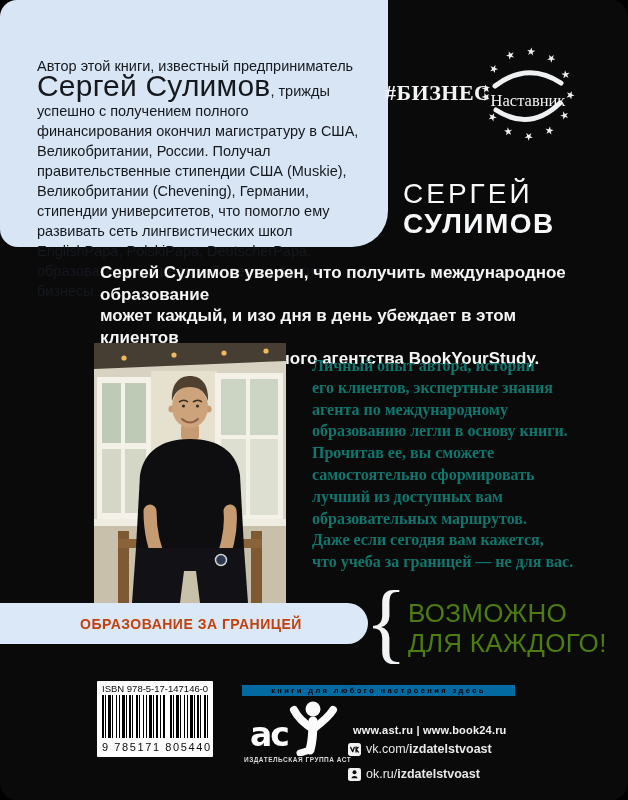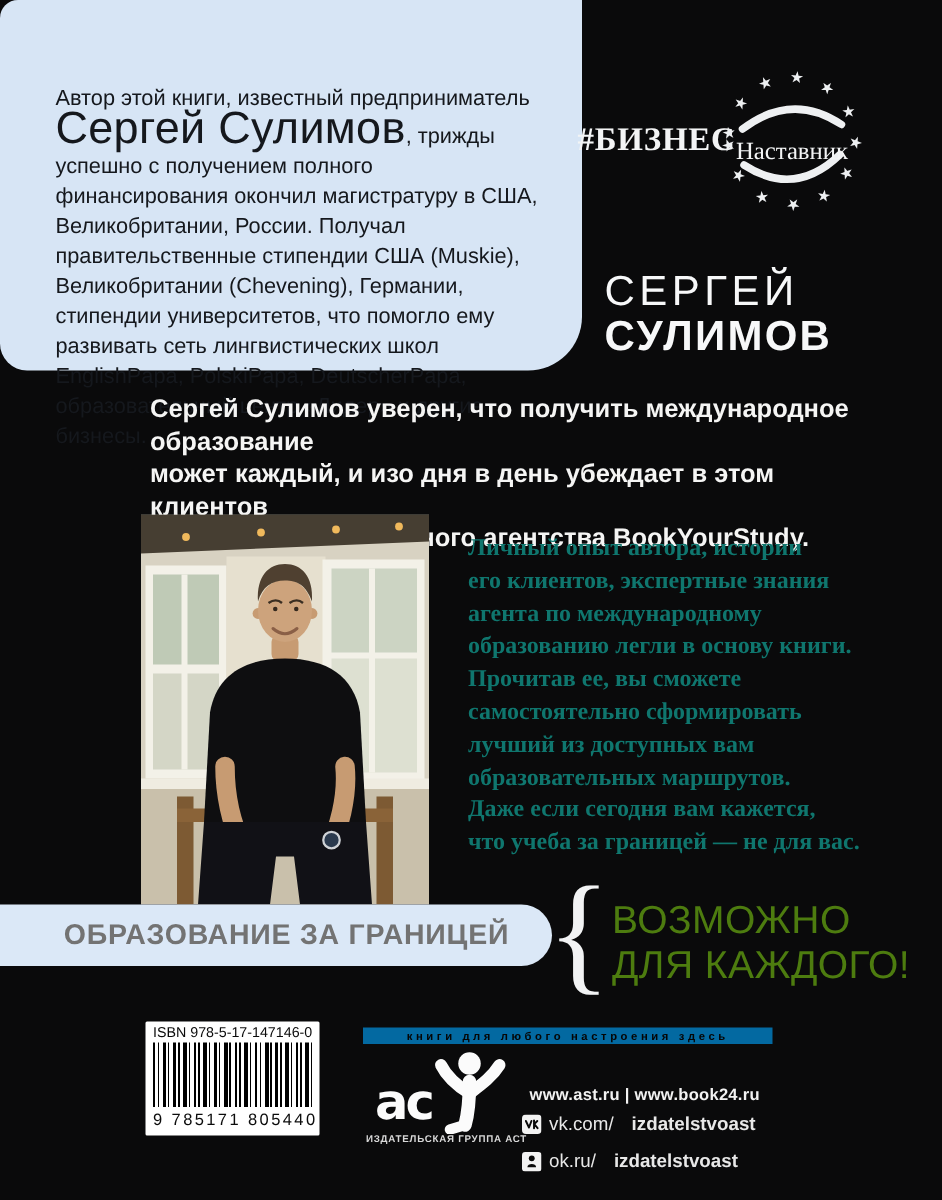--- a/index.html
+++ b/index.html
@@ -1,17 +1,17 @@
 <!DOCTYPE html>
 <html><head>
 <meta charset="utf-8">
 <style>
   html,body{margin:0;padding:0;background:#000;}
   .page{position:relative;width:628px;height:800px;background:#0a0a0b;overflow:hidden;
-        font-family:"Liberation Sans",sans-serif;}
+        font-family:"Liberation Sans",sans-serif;border-radius:17px;}
   
   .author-box{position:absolute;left:0;top:0;width:388px;height:247px;background:#d7e5f5;
               border-radius:12px 0 36px 18px;box-sizing:border-box;padding:56px 26px 0 37px;color:#15181d;}
   .box-intro{font-size:14.5px;line-height:20px;margin:0;}
   .box-main{font-size:14.5px;line-height:20px;margin:0;}
   .box-main .big-name{font-size:30px;line-height:20px;letter-spacing:.2px;}
   
   .stamp{position:absolute;left:383px;top:46px;width:210px;height:104px;}
   
   .author-name{position:absolute;left:403px;top:179px;color:#f7f8f9;}
@@ -21,42 +21,42 @@
   .lead{position:absolute;left:100px;top:262px;width:496px;color:#f5f5f4;font-size:17px;
         font-weight:700;line-height:21.5px;white-space:pre-line;}
   
   .photo{position:absolute;left:94px;top:343px;width:192px;height:260px;}
   
   .body-text{position:absolute;left:312px;top:355px;width:290px;color:#0f766e;font-size:16px;
              font-weight:700;line-height:21.8px;white-space:pre-line;font-family:Liberation Serif, serif;}
   
   .banner{position:absolute;left:0;top:603px;width:368px;height:41px;background:#dbe8f7;
           border-radius:0 21px 21px 0;display:flex;align-items:center;justify-content:center;}
-  .banner-label{font-size:19px;font-weight:700;color:#737373;letter-spacing:.5px;padding-left:14px;}
+  .banner-label{font-size:14px;font-weight:700;color:#c2410c;letter-spacing:.5px;padding-left:14px;}
   .brace{position:absolute;left:364px;top:586px;width:44px;height:74px;color:#f2f3f4;
          font-family:"Liberation Serif",serif;font-size:88px;line-height:74px;font-weight:400;text-align:center;}
   .slogan{position:absolute;left:408px;top:598px;color:#4d7c0f;font-size:26px;font-weight:400;
           line-height:30px;letter-spacing:.3px;}
   
   .barcode{position:absolute;left:97px;top:681px;width:116px;height:76px;background:#fff;border-radius:1px;
            box-sizing:border-box;padding:2px 5px;color:#0b0b0b;}
   .isbn{font-size:9.5px;text-align:center;letter-spacing:0;white-space:nowrap;}
   .bars{height:43px;margin-top:1px;background:
         repeating-linear-gradient(to right,#000 0 1.6px,#fff 1.6px 3.1px,#000 3.1px 4.2px,#fff 4.2px 6.4px,
         #000 6.4px 9px,#fff 9px 10.2px,#000 10.2px 11px,#fff 11px 13.6px);}
   .ean{font-size:11px;text-align:center;letter-spacing:1.6px;margin-top:3px;white-space:nowrap;}
   .tagline-strip{position:absolute;left:242px;top:685px;width:273px;height:11px;background:#0369a1;
                  display:flex;align-items:center;justify-content:center;}
   .tagline{font-size:7.5px;font-weight:700;letter-spacing:2.4px;color:#050505;white-space:nowrap;}
   .ast-logo{position:absolute;left:250px;top:699px;width:92px;height:57px;}
   .ast-caption{position:absolute;left:244px;top:756px;width:104px;text-align:center;color:#d8d8d8;
                font-size:6.5px;font-weight:700;letter-spacing:.5px;white-space:nowrap;}
   .sites{position:absolute;left:353px;top:724px;color:#f2f2f2;font-size:11px;font-weight:700;letter-spacing:.2px;}
   .social-row{position:absolute;left:348px;display:flex;align-items:center;gap:5px;color:#e8e8e8;font-size:12.5px;}
-  .social-row .bold{font-weight:700;margin-left:12px;}
+  .social-row .bold{font-weight:700;}
   .vk-row{top:742px;} .ok-row{top:767px;}
   .sicon{flex:0 0 auto;display:block;}
 </style>
 </head>
 <body>
 
 <div class="page">
 
   <div class="author-box">
     <p class="box-intro">Автор этой книги, известный предприниматель</p>

